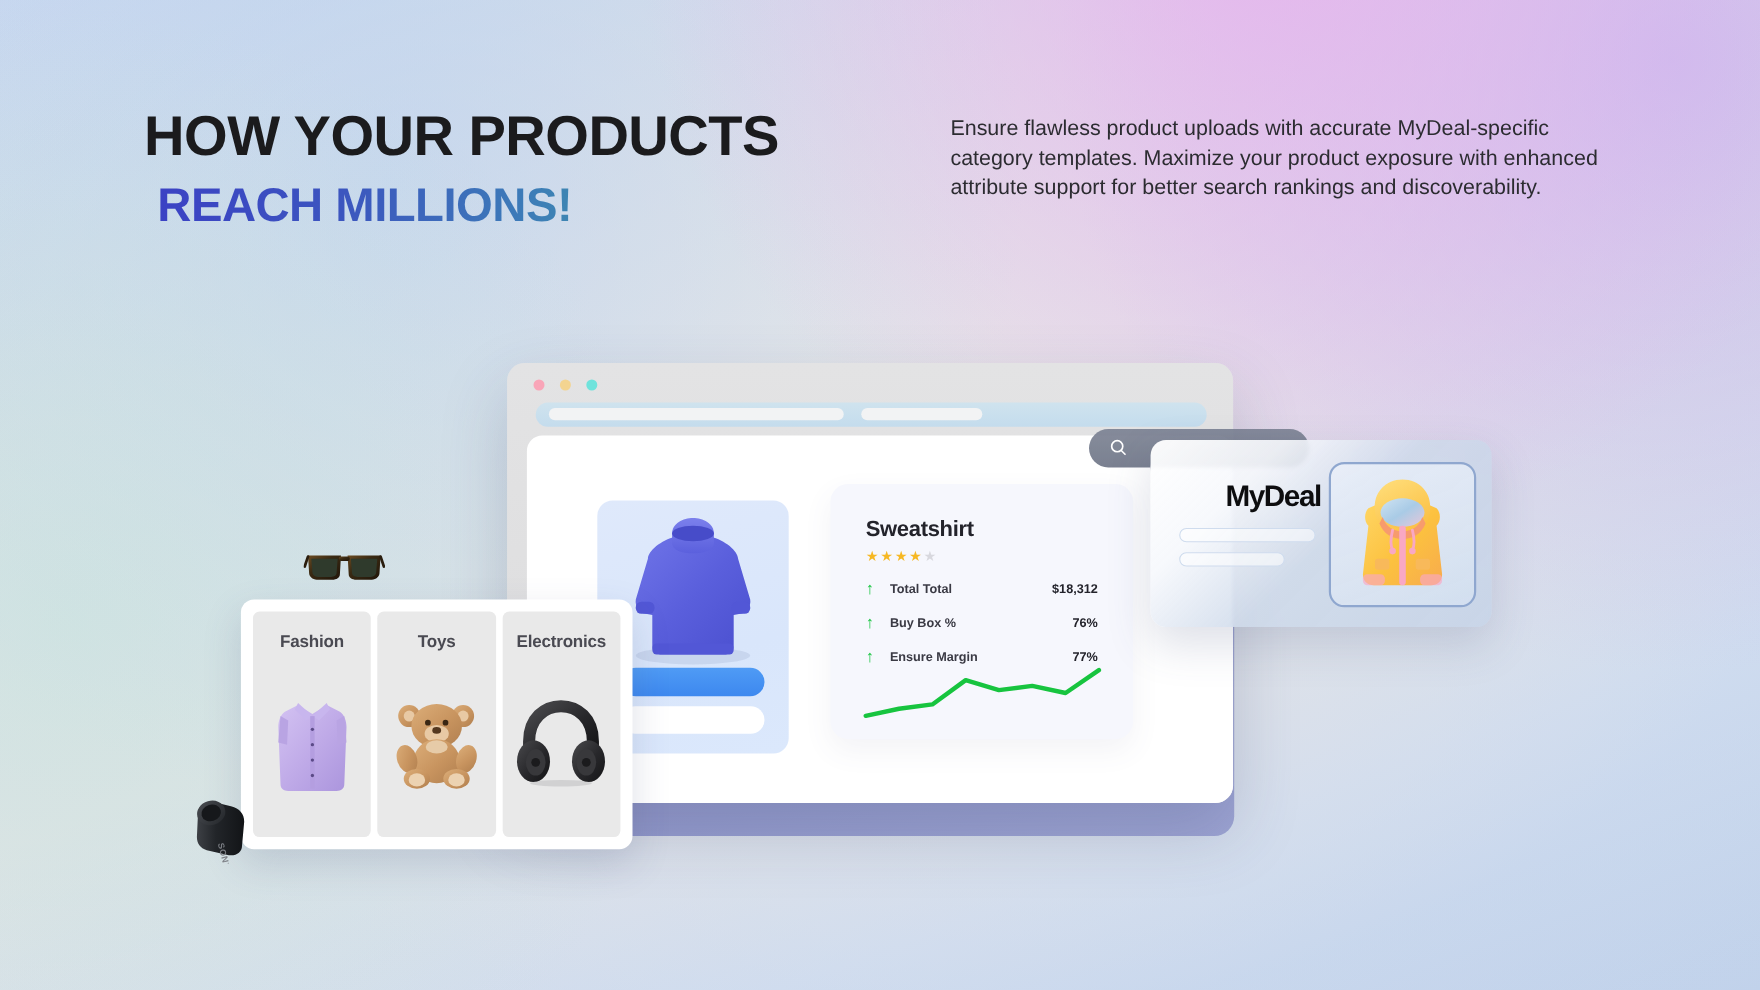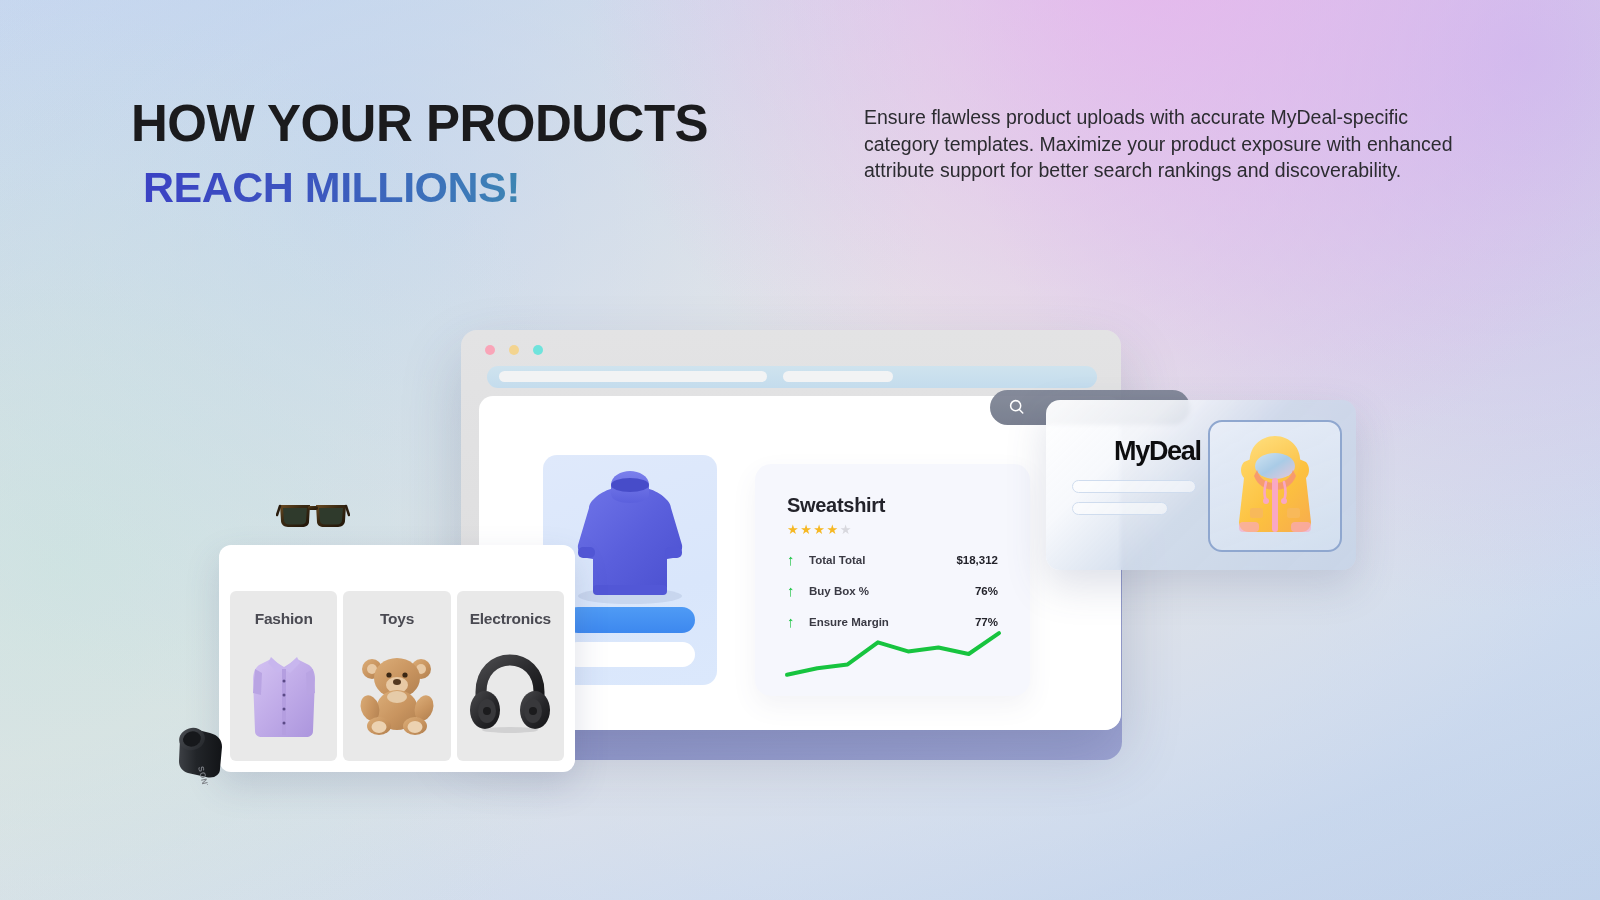--- a/index.html
+++ b/index.html
@@ -87,21 +87,21 @@
     border-radius:13px;
     background:linear-gradient(180deg,#4f9bf5 0%,#3d88ef 100%);
   }
   .bar-white {
     position:absolute; left:22px; top:187px; width:130px; height:25px;
     border-radius:13px; background:#ffffff;
   }
 
   
   .stats-card {
-    position:absolute; left:755px; top:464px; width:275px; height:232px;
+    position:absolute; left:755px; top:440px; width:275px; height:232px;
     background:#f6f7fd; border-radius:16px;
     box-shadow:0 10px 26px rgba(80,90,130,0.07);
     padding:30px 32px 0 32px;
   }
   .stats-title { font-size:20px; font-weight:700; color:#23232b; letter-spacing:-0.3px; }
   .stars { margin-top:5px; font-size:13px; letter-spacing:1.5px; }
   .star-on { color:#f6b824; }
   .star-off { color:#d8d8de; }
   .stat-row {
     display:flex; align-items:center; margin-top:14px;
@@ -149,21 +149,21 @@
 
   
   .cat-row {
     position:absolute; left:219px; top:545px; width:356px; height:227px;
     background:#ffffff; border-radius:12px;
     box-shadow:0 14px 34px rgba(70,85,125,0.18);
     display:flex; gap:6px; padding:11px;
   }
   .cat-card {
     flex:1; background:#e9e9e9; border-radius:6px;
-    display:flex; flex-direction:column; align-items:center; padding-top:19px;margin-top:35px;
+    display:flex; flex-direction:column; align-items:center; padding-top:19px;
   }
   .cat-label { font-size:15.5px; font-weight:700; color:#4a4a52; letter-spacing:-0.2px; }
   .cat-art { flex:1; display:flex; align-items:center; justify-content:center; width:100%; }
 
   
   .deco { position:absolute; }
   .sunglasses { left:276px; top:495px; }
   .speaker { left:172px; top:723px; }
 </style>
 </head>

